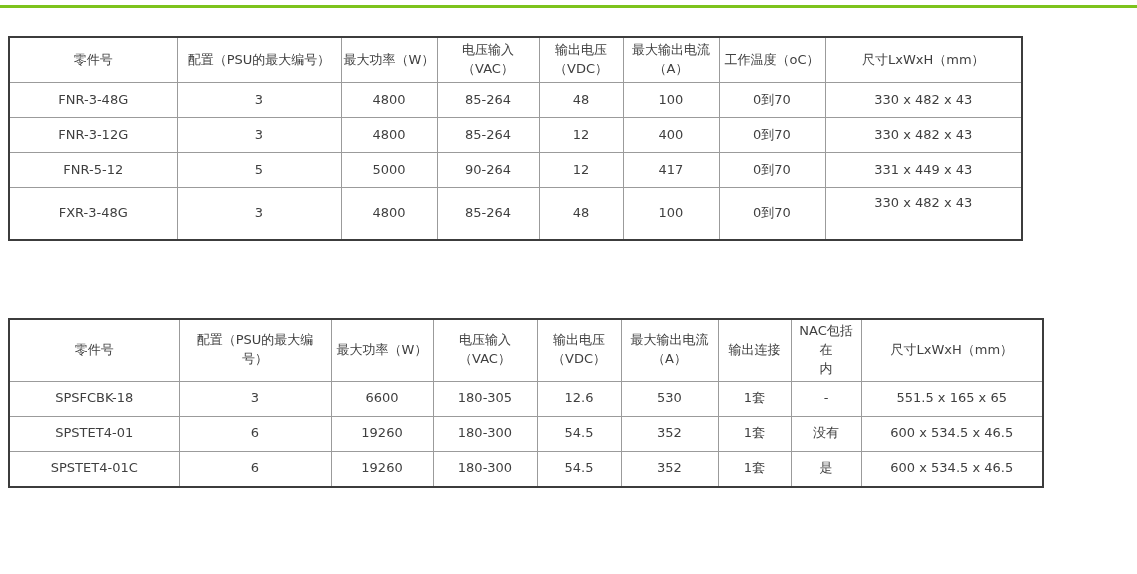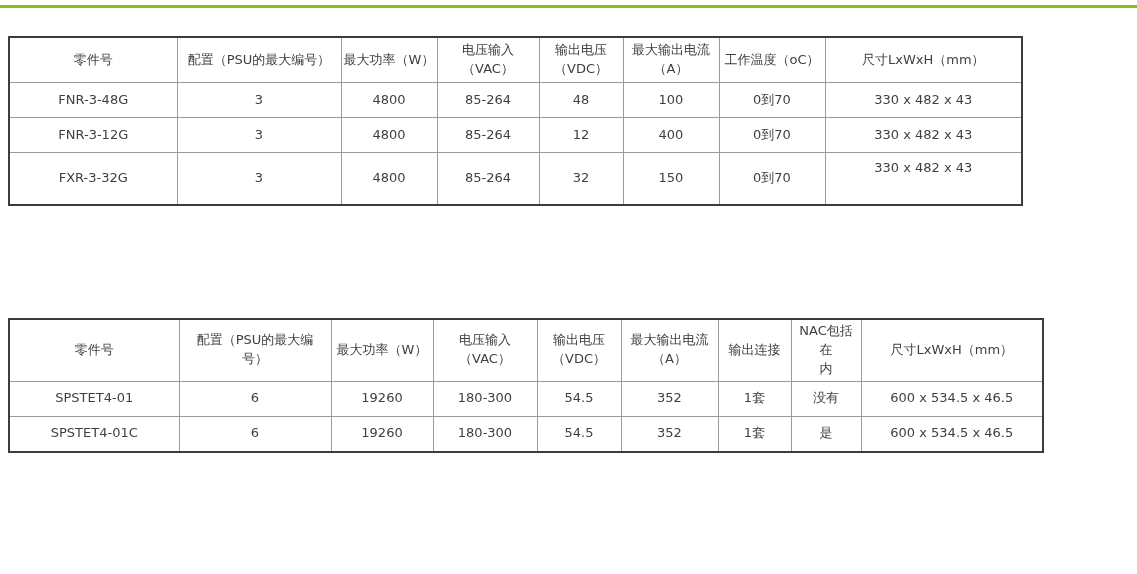--- a/index.html
+++ b/index.html
@@ -97,26 +97,36 @@
         <td>FNR-3-12G</td>
         <td>3</td>
         <td>4800</td>
         <td>85-264</td>
         <td>12</td>
         <td>400</td>
         <td>0到70</td>
         <td>330 x 482 x 43</td>
       </tr>
       <tr>
-        <td>FXR-3-32G</td>
+        <td>FNR-5-12</td>
+        <td>5</td>
+        <td>5000</td>
+        <td>90-264</td>
+        <td>12</td>
+        <td>417</td>
+        <td>0到70</td>
+        <td>331 x 449 x 43</td>
+      </tr>
+      <tr>
+        <td>FXR-3-48G</td>
         <td>3</td>
         <td>4800</td>
         <td>85-264</td>
-        <td>32</td>
-        <td>150</td>
+        <td>48</td>
+        <td>100</td>
         <td>0到70</td>
         <td>330 x 482 x 43</td>
       </tr>
     </tbody>
 </table>
 
 <table id="table2" class="spec">
   <colgroup>
     <col style="width:170px">
       <col style="width:152px">
@@ -141,20 +151,31 @@
         <th>最大输出电流
 （A）</th>
         <th>输出连接</th>
         <th>NAC包括在
 内</th>
         <th>尺寸LxWxH（mm）</th>
       </tr>
     </thead>
   <tbody>
       <tr>
+        <td>SPSFCBK-18</td>
+        <td>3</td>
+        <td>6600</td>
+        <td>180-305</td>
+        <td>12.6</td>
+        <td>530</td>
+        <td>1套</td>
+        <td>-</td>
+        <td>551.5 x 165 x 65</td>
+      </tr>
+      <tr>
         <td>SPSTET4-01</td>
         <td>6</td>
         <td>19260</td>
         <td>180-300</td>
         <td>54.5</td>
         <td>352</td>
         <td>1套</td>
         <td>没有</td>
         <td>600 x 534.5 x 46.5</td>
       </tr>

